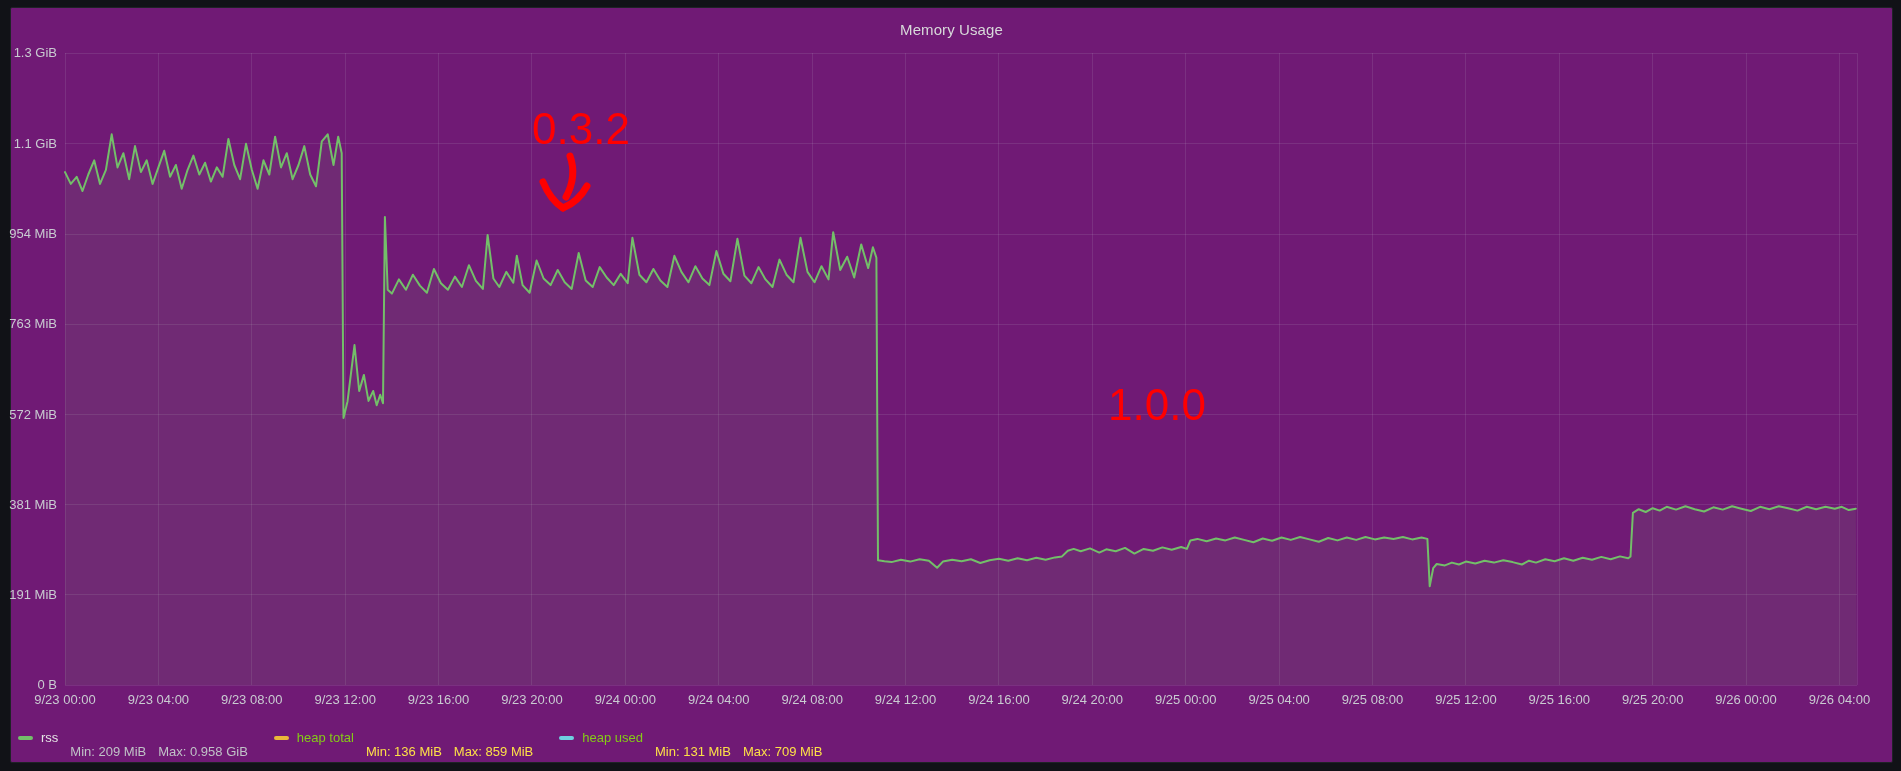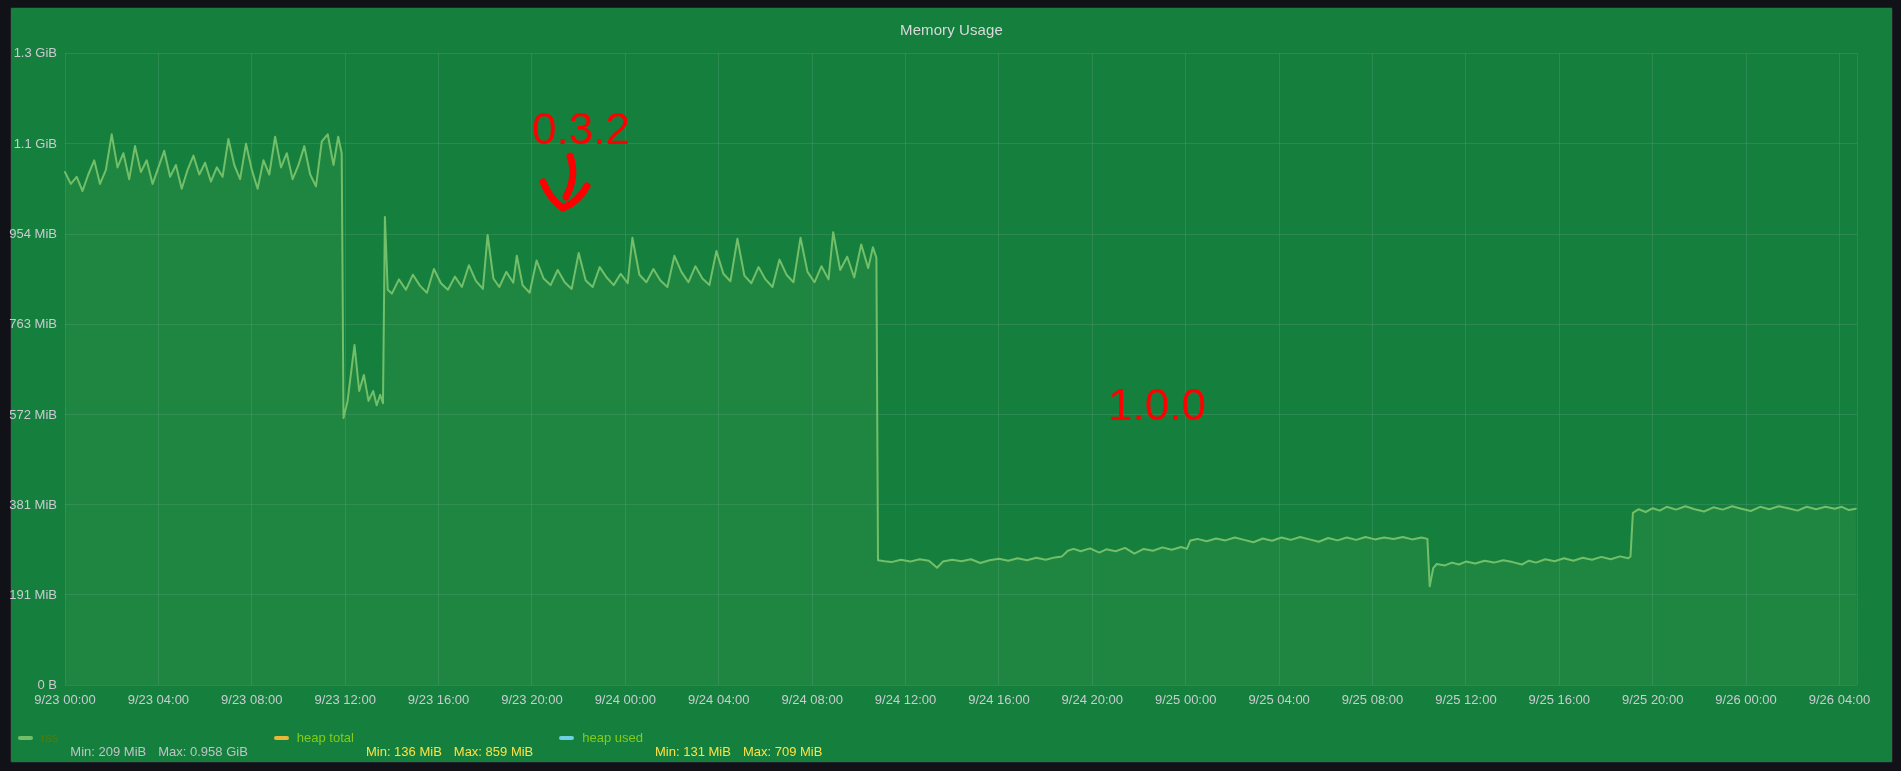--- a/index.html
+++ b/index.html
@@ -22,30 +22,30 @@
   .tick-label{fill:#c9cbd1;font-size:13px;font-family:"Liberation Sans","DejaVu Sans",sans-serif;}
   .series-line{fill:none;stroke-width:2;stroke-linejoin:round;stroke-linecap:round;}
   .anno-text{font-family:"Liberation Sans","DejaVu Sans",sans-serif;font-weight:400;}
   .anno-arrow{fill:none;stroke-linecap:round;stroke-linejoin:round;}
   .legend{
     position:absolute;left:18px;top:716px;display:flex;align-items:center;gap:26px;
     font-size:13px;z-index:3;white-space:nowrap;
   }
   .legend-item{display:flex;align-items:center;gap:8px;cursor:pointer;}
   .legend-swatch{display:inline-block;width:15px;height:4px;border-radius:2px;}
-  .legend-name{color:#4d7c0f;}
+  .legend-name{color:#e5e5e5;}
   .legend-item.dim .legend-name{color:#84cc16;}
   .legend-stat{color:#9fa2a8;margin-left:4px;margin-top:28px;}
   .legend-item.dim .legend-stat{color:#fde047;}
   .legend-item:not(.dim) .legend-stat{color:#c0c2c7;}
 </style>
 </head>
 <body style="background: rgb(17, 18, 23);">
 
-<div class="panel" style="background: #15803d;">
+<div class="panel" style="background: #701a75;">
   <div class="panel-title" style="color: rgb(216, 217, 218);">Memory Usage</div>
 </div>
 
 <svg class="plot" id="plot-svg" width="1901" height="771" viewBox="0 0 1901 771">
     <g>
       <line class="grid-line" x1="65" x2="1857" y1="685" y2="685"></line>
       <line class="grid-line" x1="65" x2="1857" y1="594.7142857142858" y2="594.7142857142858"></line>
       <line class="grid-line" x1="65" x2="1857" y1="504.9012715033657" y2="504.9012715033657"></line>
       <line class="grid-line" x1="65" x2="1857" y1="414.6155572176515" y2="414.6155572176515"></line>
       <line class="grid-line" x1="65" x2="1857" y1="324.32984293193715" y2="324.32984293193715"></line>

